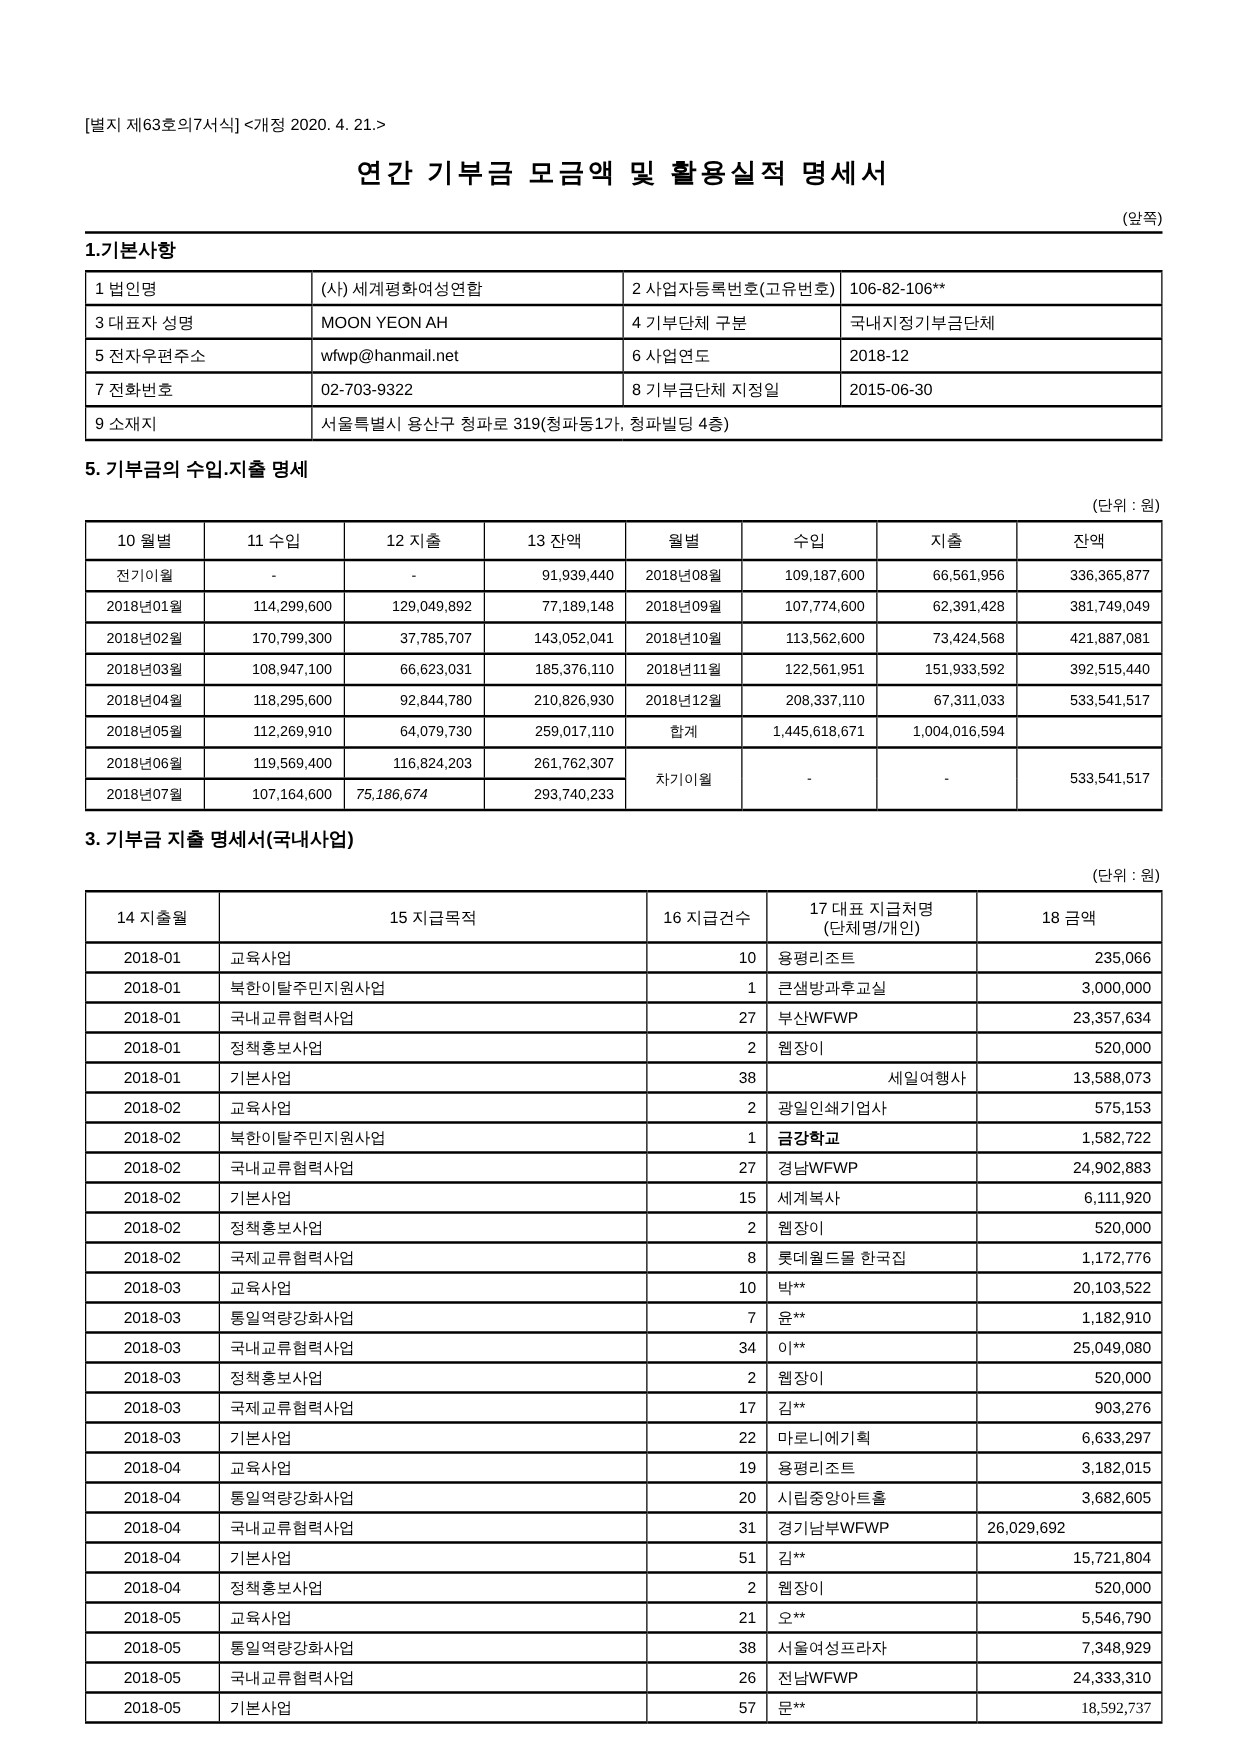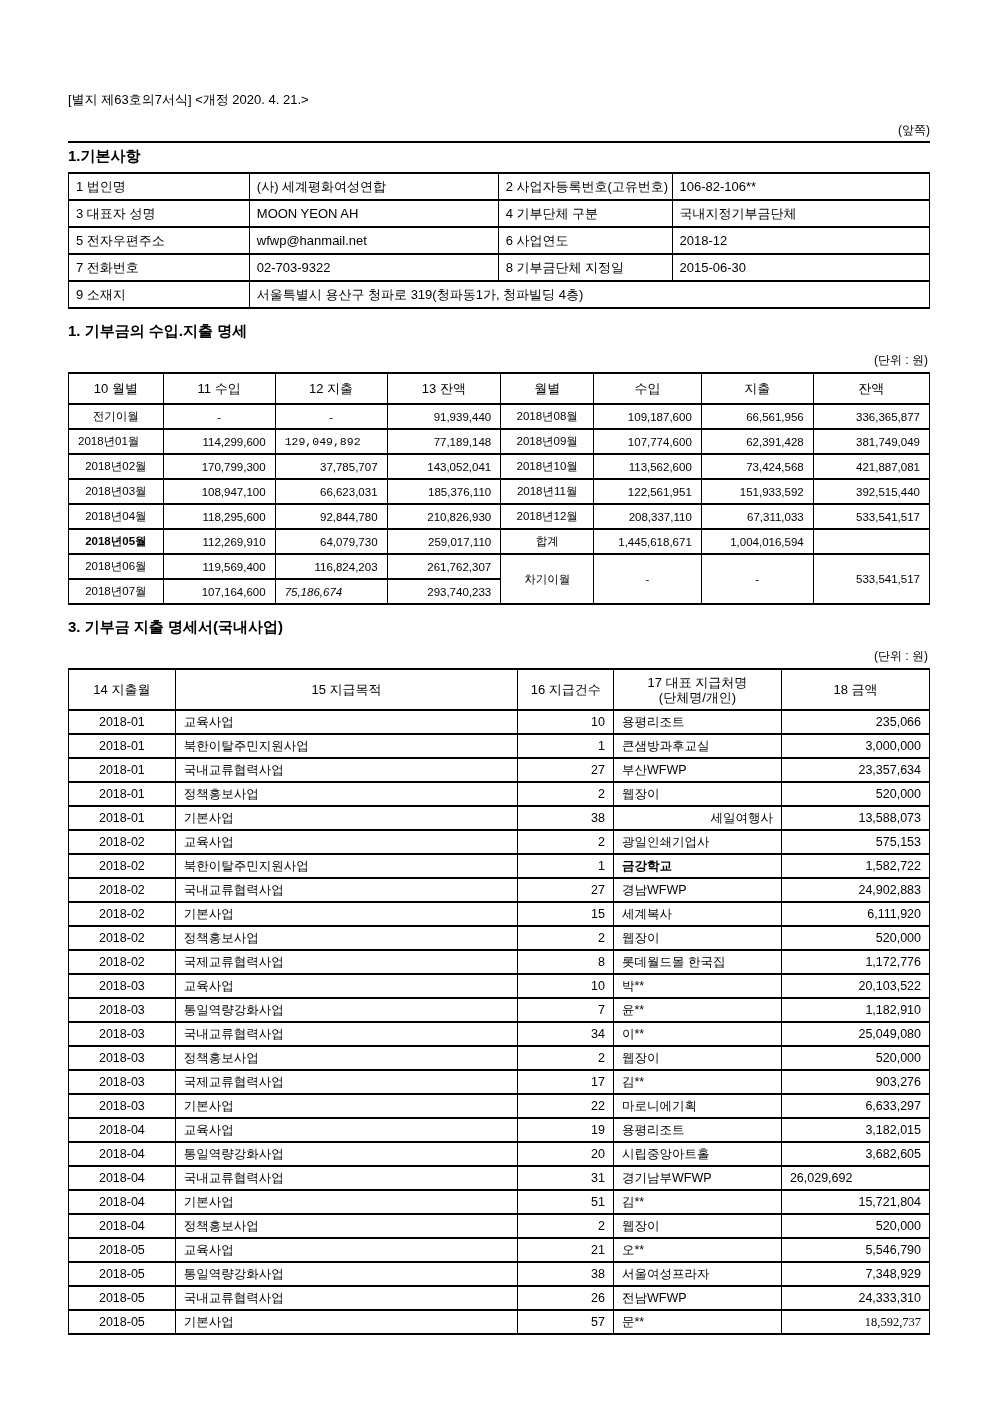--- a/index.html
+++ b/index.html
@@ -33,20 +33,21 @@
   #table-expend td{height:20px;font-size:12.5px;padding:1px 8px;}
   .spacer{height:9px;}
 </style>
 </head>
 <body>
 
 <div class="page">
 
   <div class="form-note">[별지 제63호의7서식] &lt;개정 2020. 4. 21.&gt;</div>
 
+  <div class="doc-title">연간 기부금 모금액 및 활용실적 명세서</div>
 
   <div class="side-note">(앞쪽)</div>
 
   <div class="sec-head ruled">1.기본사항</div>
 
   <table id="table-basic">
     <colgroup>
       <col style="width:21%">
         <col style="width:28.9%">
         <col style="width:20.2%">
@@ -78,21 +79,21 @@
         <td>2015-06-30</td>
       </tr>
       <tr>
         <td>9 소재지</td>
         <td colspan="3">서울특별시 용산구 청파로 319(청파동1가, 청파빌딩 4층)</td>
       </tr>
     </tbody>
   </table>
 
   <div class="spacer"></div>
-  <div class="sec-head">1. 기부금의 수입.지출 명세</div>
+  <div class="sec-head">5. 기부금의 수입.지출 명세</div>
   <div class="unit-note">(단위 : 원)</div>
 
   <table id="table-monthly">
     <colgroup>
       <col style="width:11%">
         <col style="width:13%">
         <col style="width:13%">
         <col style="width:13.2%">
       <col style="width:10.8%">
         <col style="width:12.5%">
@@ -116,23 +117,23 @@
           <td style="text-align: center;">전기이월</td>
           <td style="text-align: center;">-</td>
           <td style="text-align: center;">-</td>
           <td style="text-align: right;">91,939,440</td>
           <td style="text-align: center;">2018년08월</td>
           <td style="text-align: right;">109,187,600</td>
           <td style="text-align: right;">66,561,956</td>
           <td style="text-align: right;">336,365,877</td>
         </tr>
         <tr>
-          <td style="">2018년01월</td>
+          <td style="text-align: center;">2018년01월</td>
           <td style="text-align: right;">114,299,600</td>
-          <td style=" font-family: Liberation Mono, monospace;">129,049,892</td>
+          <td style="text-align: right;">129,049,892</td>
           <td style="text-align: right;">77,189,148</td>
           <td style="text-align: center;">2018년09월</td>
           <td style="text-align: right;">107,774,600</td>
           <td style="text-align: right;">62,391,428</td>
           <td style="text-align: right;">381,749,049</td>
         </tr>
         <tr>
           <td style="text-align: center;">2018년02월</td>
           <td style="text-align: right;">170,799,300</td>
           <td style="text-align: right;">37,785,707</td>
@@ -156,21 +157,21 @@
           <td style="text-align: center;">2018년04월</td>
           <td style="text-align: right;">118,295,600</td>
           <td style="text-align: right;">92,844,780</td>
           <td style="text-align: right;">210,826,930</td>
           <td style="text-align: center;">2018년12월</td>
           <td style="text-align: right;">208,337,110</td>
           <td style="text-align: right;">67,311,033</td>
           <td style="text-align: right;">533,541,517</td>
         </tr>
         <tr>
-          <td style="text-align: center; font-weight: bold;">2018년05월</td>
+          <td style="text-align: center;">2018년05월</td>
           <td style="text-align: right;">112,269,910</td>
           <td style="text-align: right;">64,079,730</td>
           <td style="text-align: right;">259,017,110</td>
           <td style="text-align: center;">합계</td>
           <td style="text-align: right;">1,445,618,671</td>
           <td style="text-align: right;">1,004,016,594</td>
           <td style="text-align: right;"></td>
         </tr>
         <tr>
           <td style="text-align: center;">2018년06월</td>

